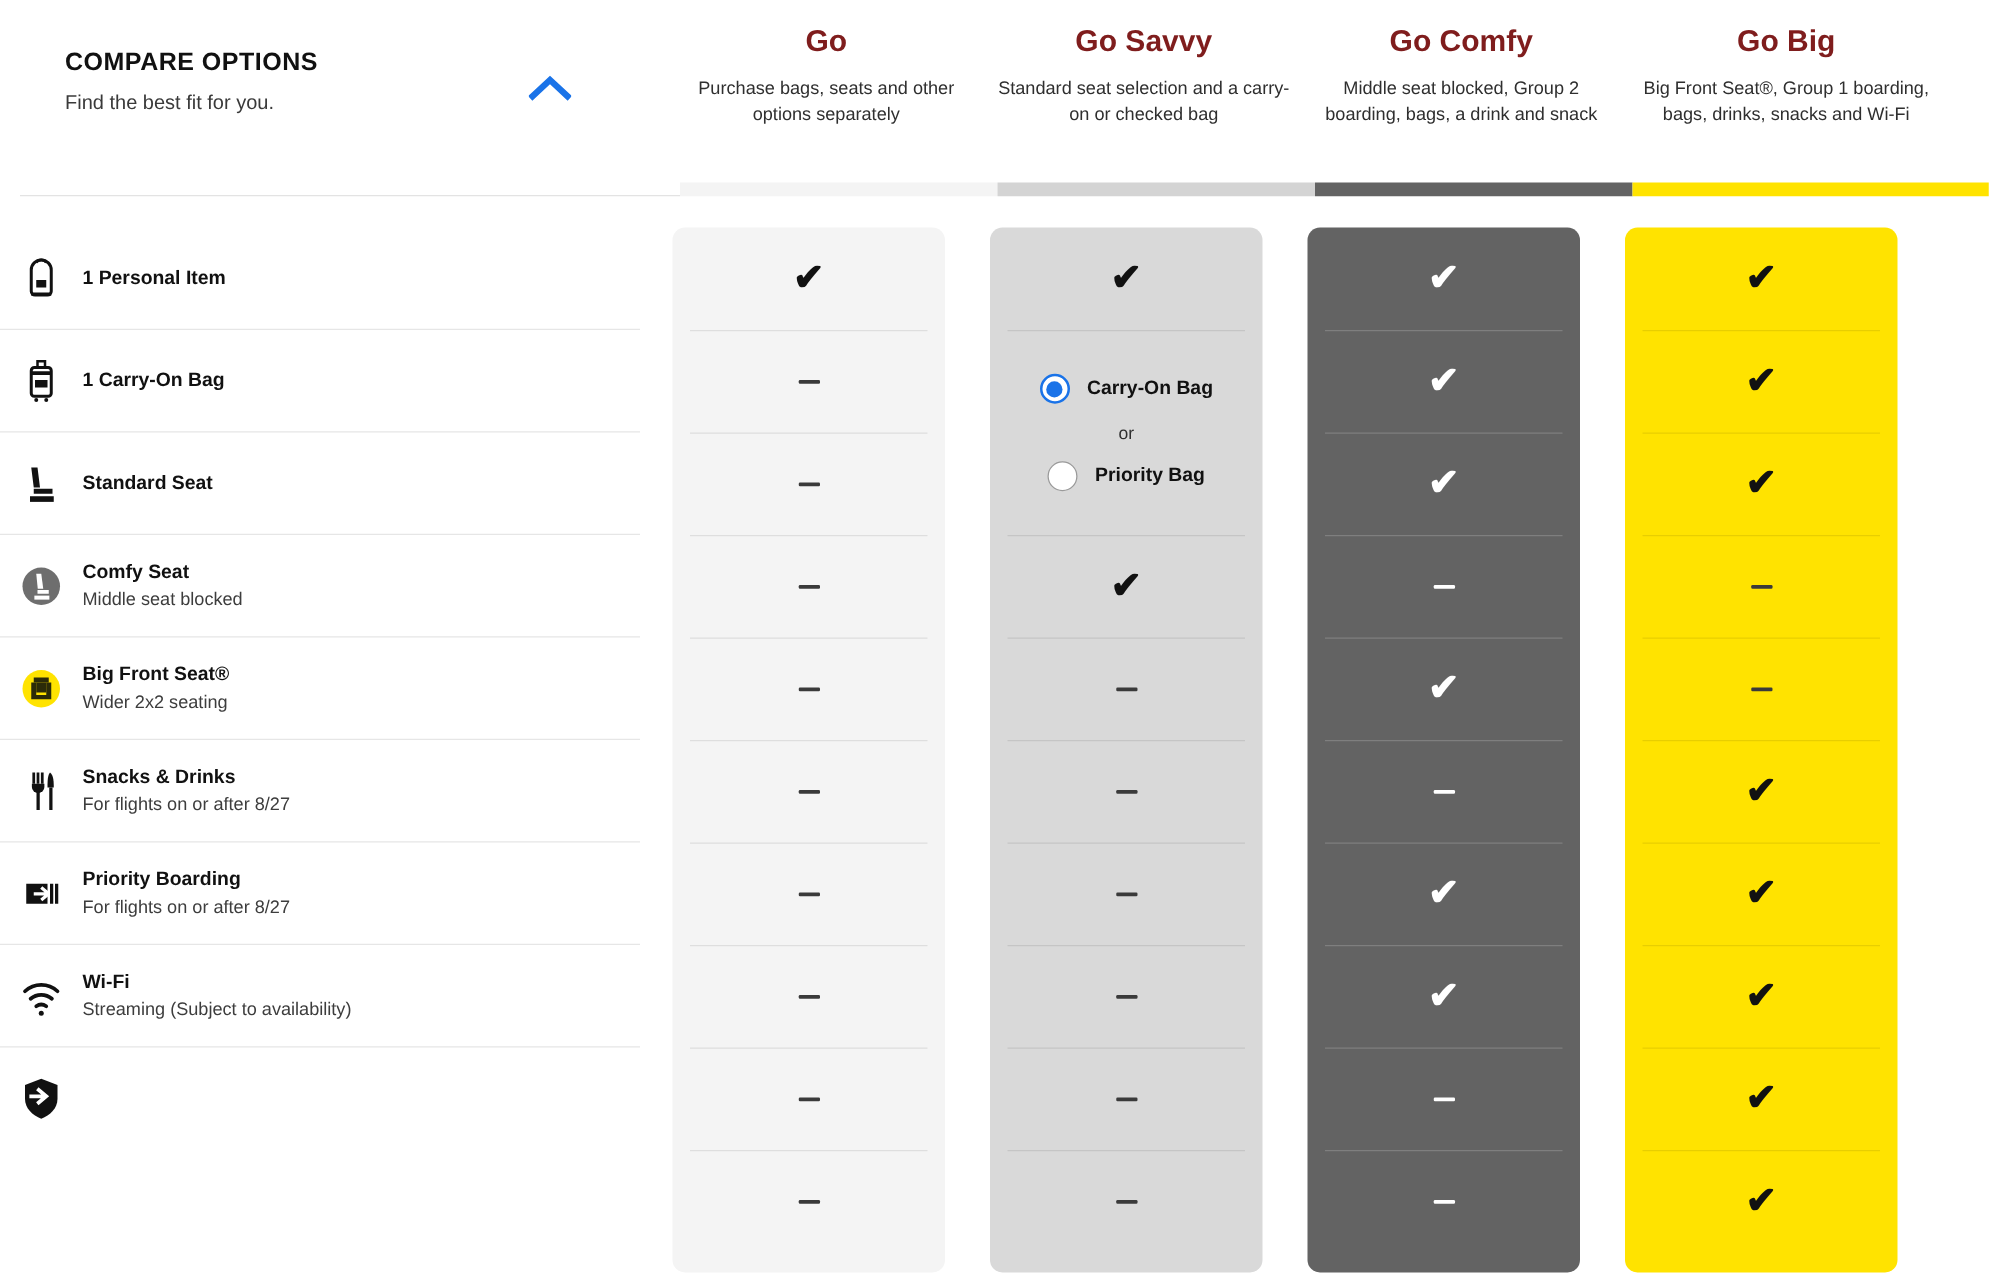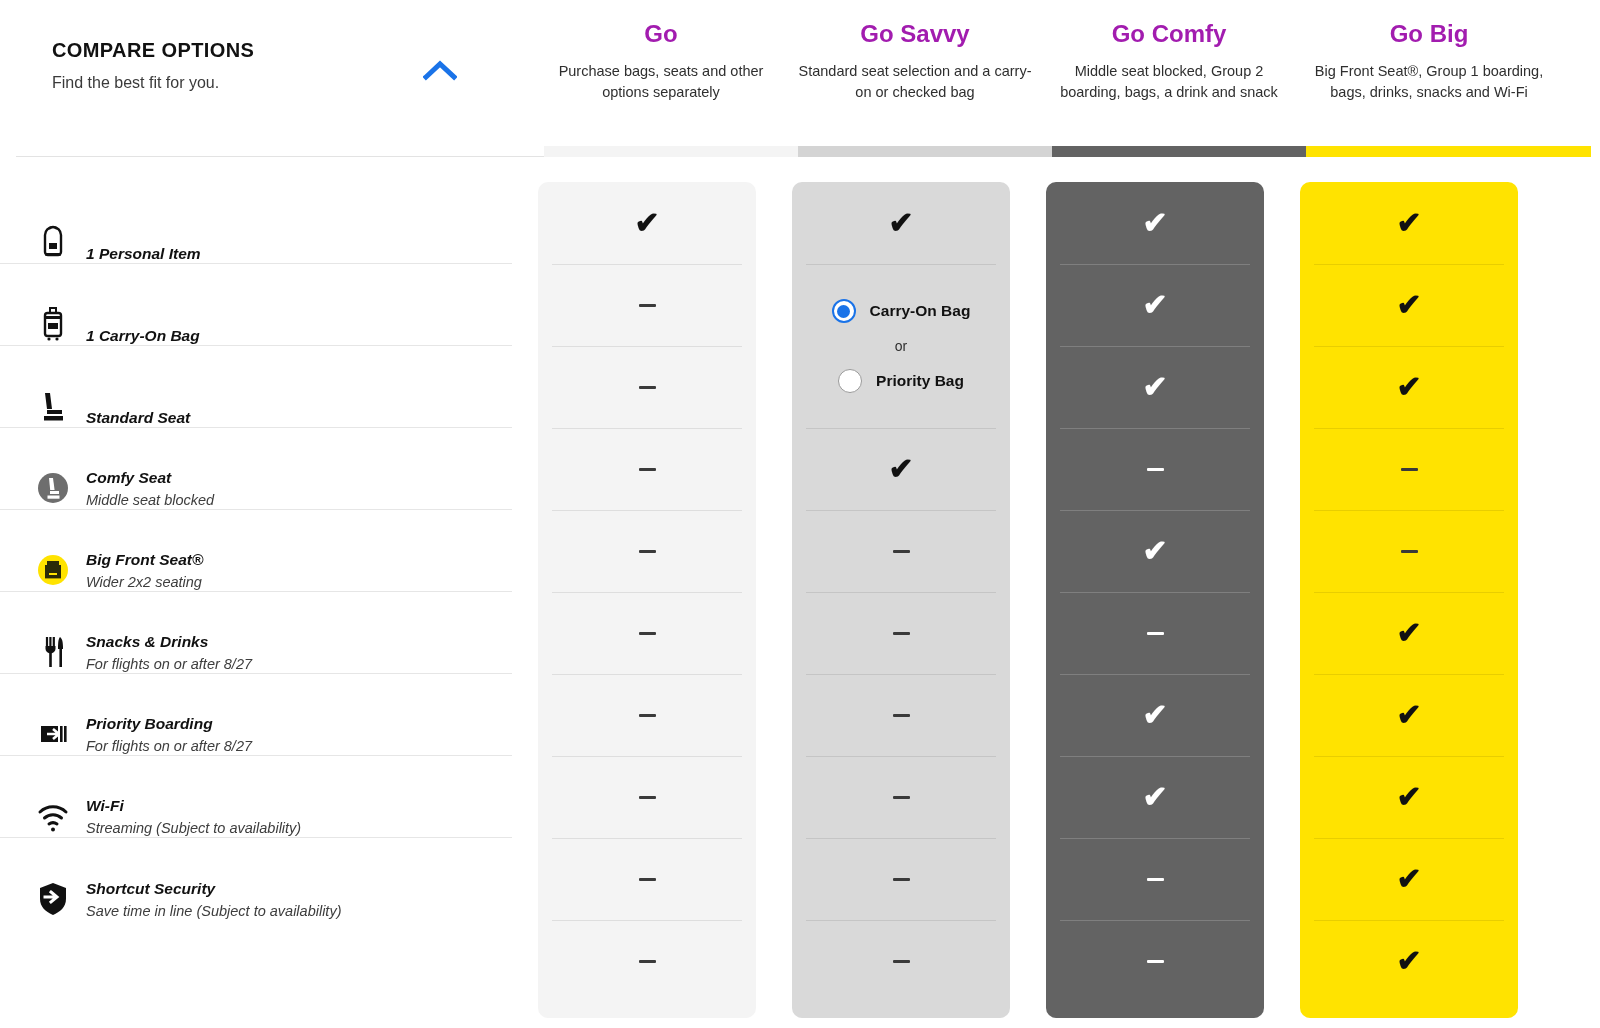--- a/index.html
+++ b/index.html
@@ -33,21 +33,21 @@
     width: 48px; height: 40px; background: none; border: 0;
     cursor: pointer; display: flex; align-items: center; justify-content: center;
   }
 
   
   .plan-head {
     position: absolute; top: 20px; width: 256px;
     text-align: center;
   }
   .plan-name {
-    font-size: 24px; font-weight: bold; color: #a21caf; line-height: 1.2;
+    font-size: 24px; font-weight: bold; color: #7f1d1d; line-height: 1.2;
   }
   .plan-desc {
     margin-top: 12px; font-size: 14.5px; color: #2f2f2f;
     line-height: 1.43; padding: 0 8px;
   }
 
   
   .top-bar {
     position: absolute; top: 146px; height: 11px;
   }
@@ -57,24 +57,23 @@
     position: absolute; left: 0; top: 156px; width: 528px; height: 1px;
     background: #e3e3e3;
   }
 
   
   .features {
     position: absolute; left: 0; top: 182px; width: 512px;
   }
   .feature-row {
     position: relative; height: 82px;
-    display: flex; align-items: flex-end;
-    padding-left: 36px; padding-right: 24px;
+    display: flex; align-items: center;
+    padding-left: 16px; padding-right: 24px;
     border-bottom: 1px solid #e6e6e6;
-    font-style: italic;
   }
   .feature-row:first-child { border-top: 0; }
   .feature-row:last-child { border-bottom: 0; }
   .feat-icon {
     width: 40px; min-width: 40px; height: 42px;
     display: flex; align-items: center; justify-content: flex-start;
     margin-right: 10px;
   }
   .feat-text { display: flex; flex-direction: column; justify-content: center; }
   .feat-title { font-size: 15.5px; font-weight: bold; color: #111; line-height: 1.25; }
@@ -296,24 +295,20 @@
           <div class="feat-title">Wi-Fi</div>
           <div class="feat-sub">Streaming (Subject to availability)</div>
         </div>
       </div>
       <div class="feature-row">
         <div class="feat-icon">
           <svg width="34" height="38" viewBox="0 0 34 38">
             <path d="M17 3 L30 8 v11 c0 8 -6 13 -13 16 C10 32 4 27 4 19 V8 Z" fill="#111111"></path>
             <path d="M9 17 h10 M15 12 l6 5 l-6 5" stroke="#ffffff" stroke-width="3" fill="none" stroke-linecap="square"></path>
           </svg>
-        </div>
-        <div class="feat-text">
-          <div class="feat-title">Shortcut Security</div>
-          <div class="feat-sub">Save time in line (Subject to availability)</div>
         </div>
       </div>
     </div>
 
   <div id="plan-cards">
       <div class="plan-card light" style="left: 538px; width: 218px; background: rgb(244, 244, 244);">
         <div class="cell">
           <span class="mark-check">✔</span>
         </div>
         <div class="cell">

